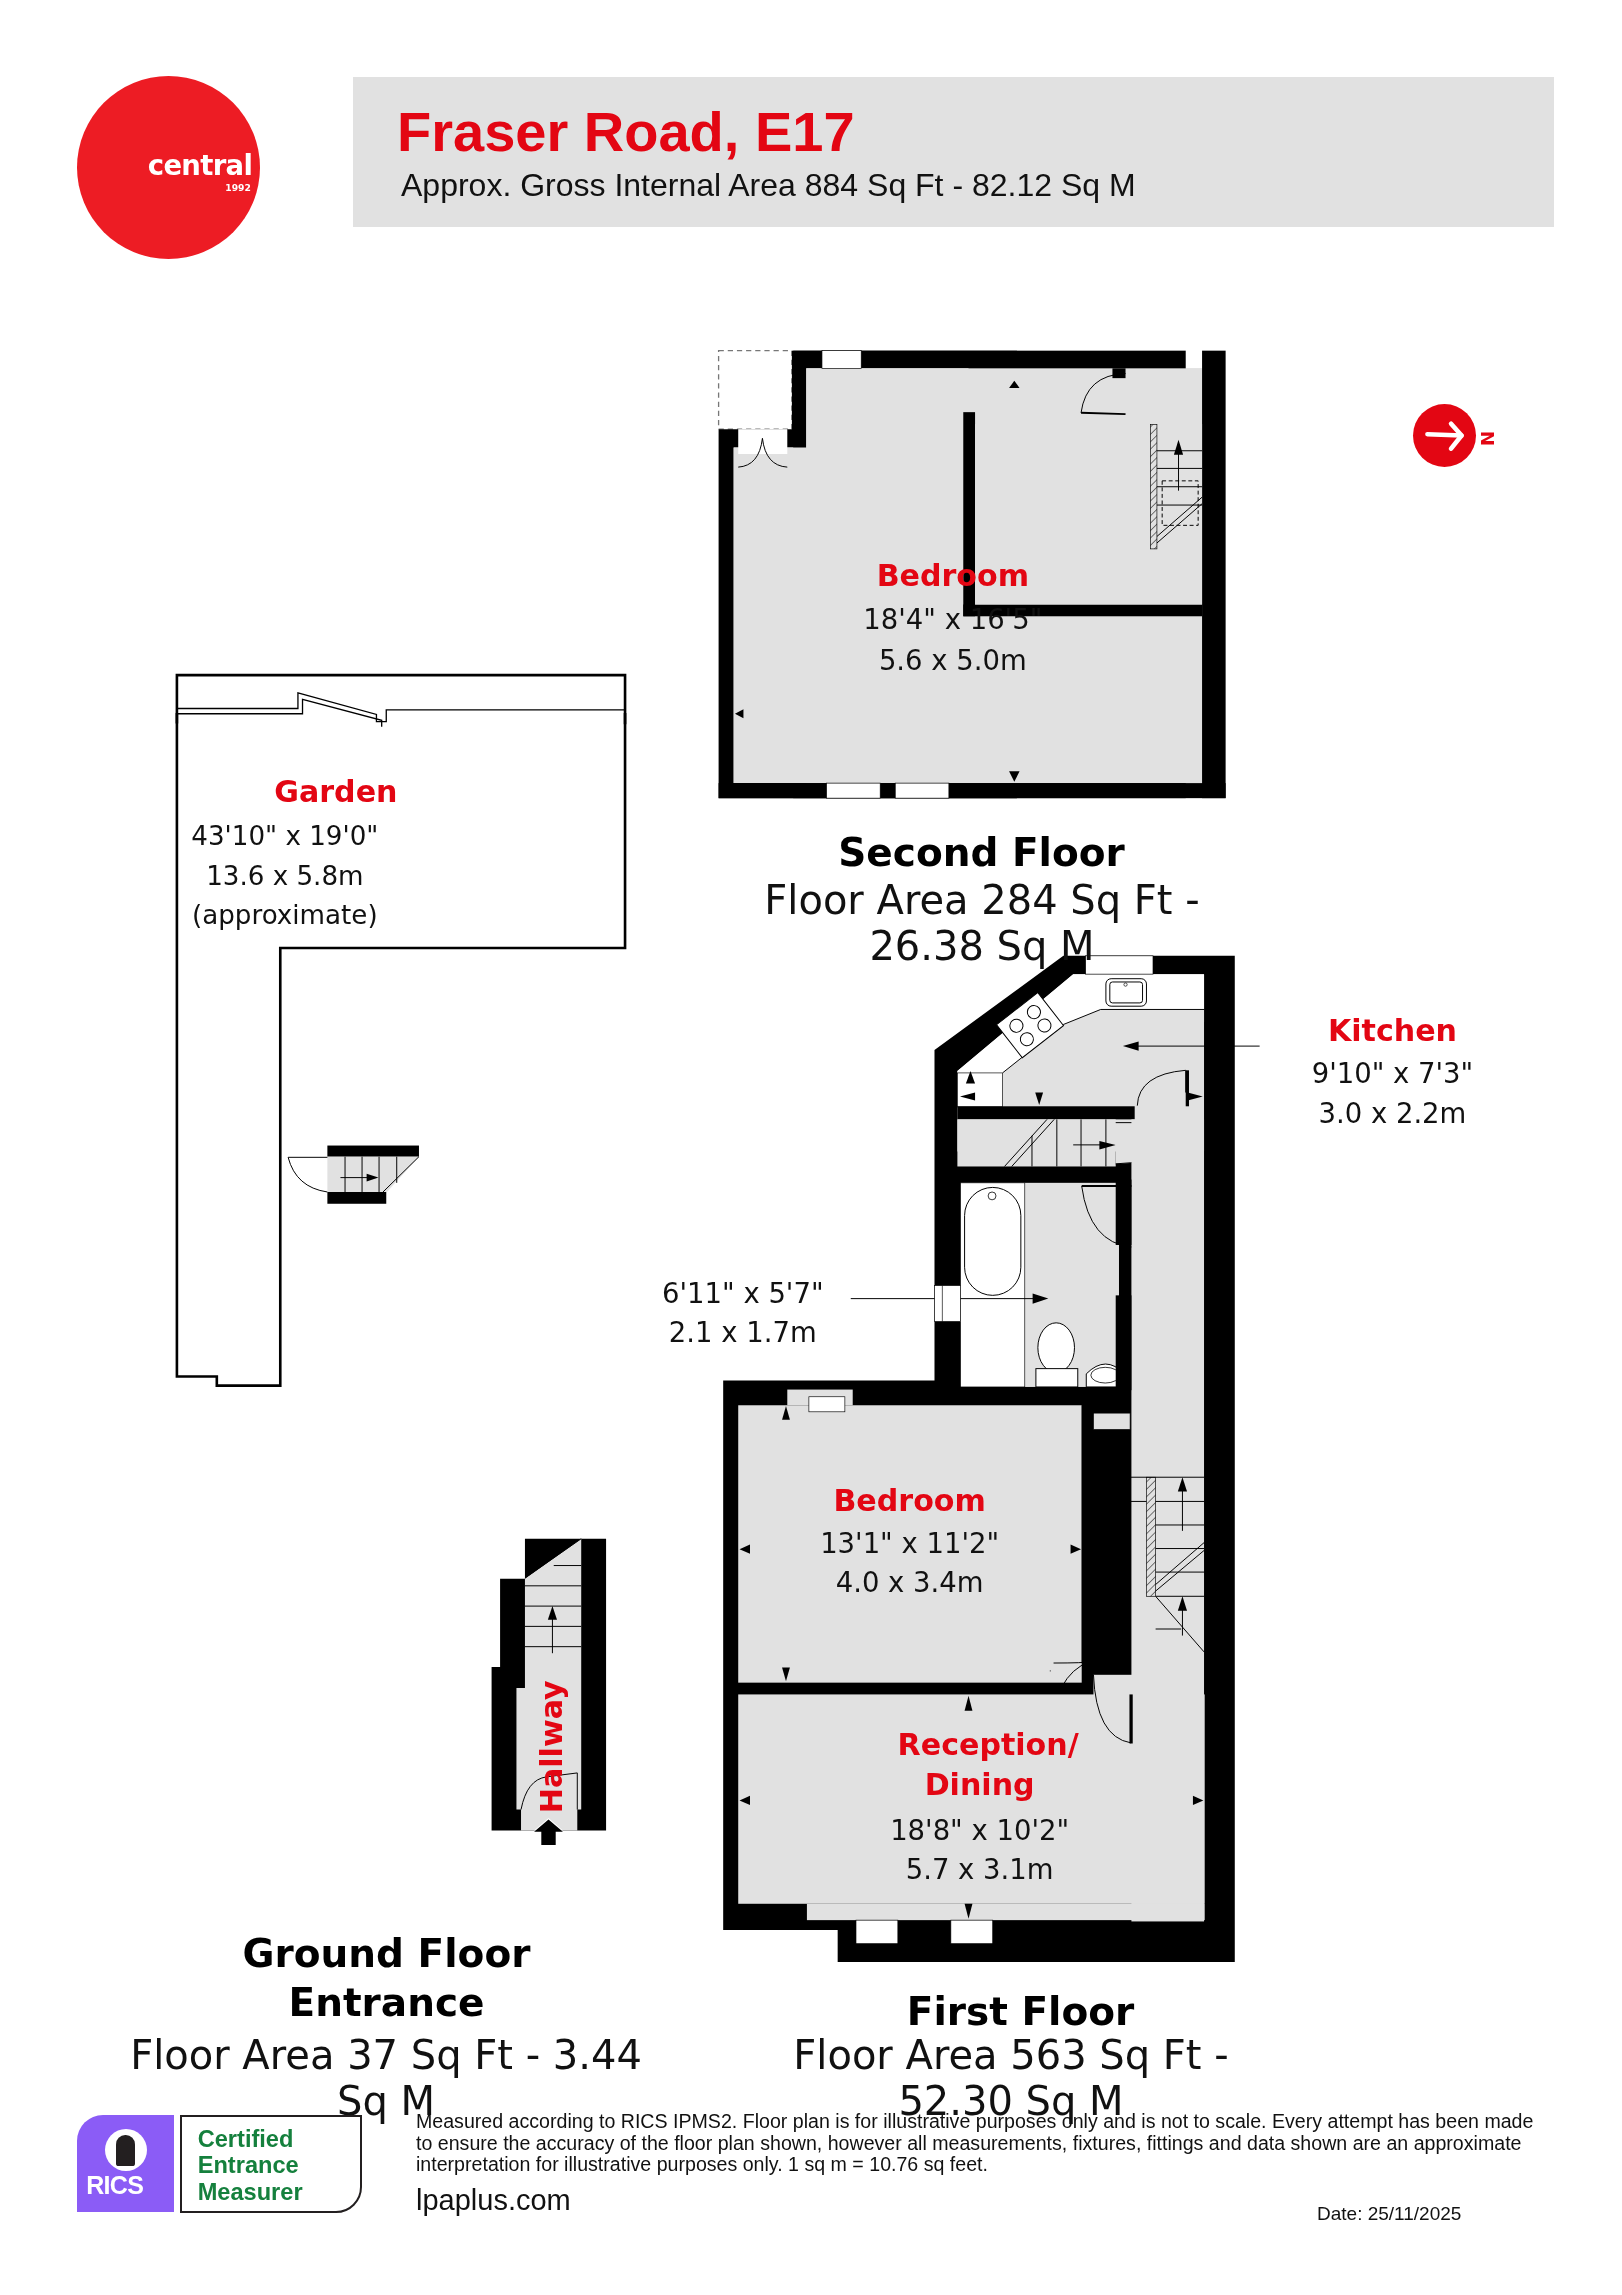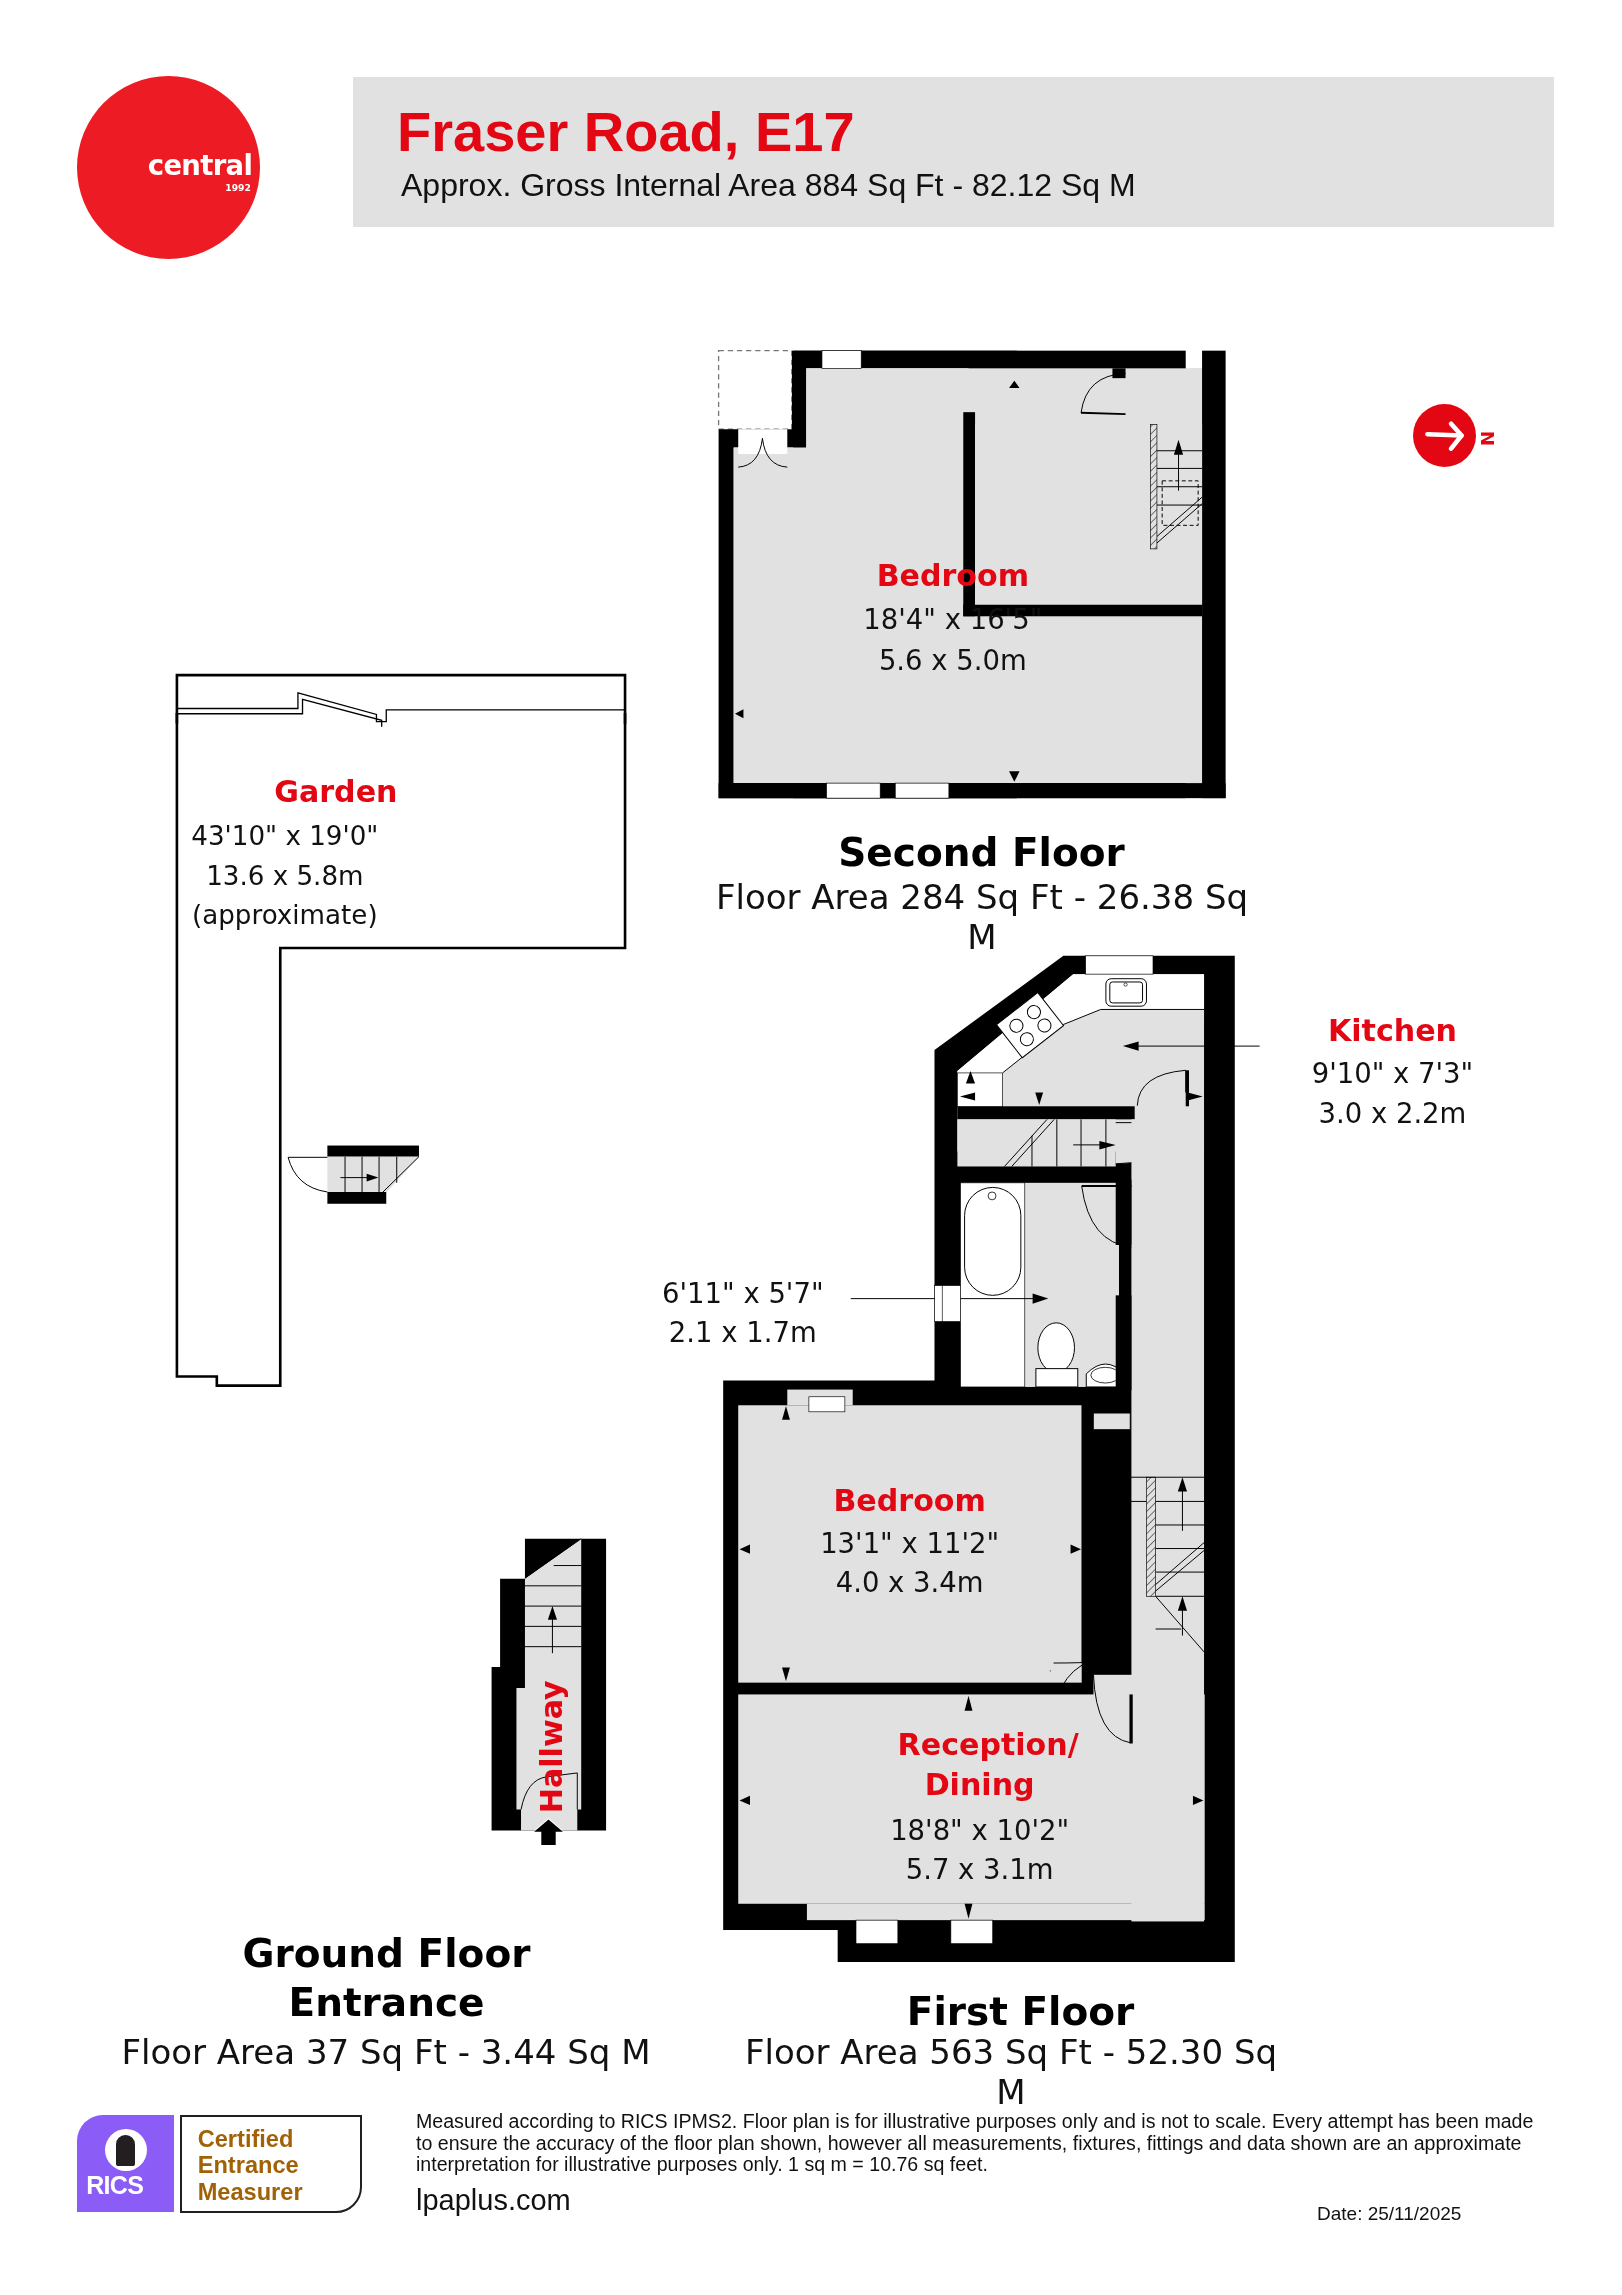--- a/index.html
+++ b/index.html
@@ -8,28 +8,28 @@
   #logo{left:77px;top:76px;width:183px;height:183px;border-radius:50%;background:#ed1c24;}
   #logo .brand{position:absolute;right:7.9px;top:73px;color:#fff;font-family:"DejaVu Sans",sans-serif;font-weight:bold;font-size:27.5px;letter-spacing:-0.7px;}
   #logo .year{position:absolute;right:9.2px;top:106px;color:#fff;font-family:"DejaVu Sans",sans-serif;font-weight:bold;font-size:9.2px;}
   #header{left:353px;top:77px;width:1201px;height:150px;background:#e1e1e1;}
   #title{position:absolute;left:44px;top:22px;color:#e30613;font-family:"Liberation Sans",sans-serif;font-weight:bold;font-size:56px;}
   #subtitle{position:absolute;left:48px;top:90px;color:#111;font-family:"Liberation Sans",sans-serif;font-size:32px;}
   #plan{left:0;top:0;width:1623px;height:2295px;}
   .lbl-red{fill:#e30613;font-family:"DejaVu Sans",sans-serif;font-weight:bold;}
   .lbl-dim{fill:#111;font-family:"DejaVu Sans",sans-serif;}
   .floor-title{position:absolute;text-align:center;color:#000;font-family:"DejaVu Sans",sans-serif;font-weight:bold;font-size:39px;line-height:48px;}
-  .floor-area{position:absolute;text-align:center;color:#111;font-family:"DejaVu Sans",sans-serif;font-size:34px;}
+  .floor-area{position:absolute;text-align:center;color:#111;font-family:"DejaVu Sans",sans-serif;font-size:40px;}
   #rics{left:77px;top:2115px;width:287px;height:97px;}
   #rics .dark{position:absolute;left:0;top:0;width:97px;height:97px;background:#8b5cf6;border-radius:26px 0 0 0;}
   #rics .dark .name{position:absolute;left:9.2px;bottom:11.8px;color:#fff;font-weight:bold;font-size:25px;font-family:"Liberation Sans",sans-serif;letter-spacing:-0.7px;}
   #rics .dark .crest{position:absolute;left:27.5px;top:14.4px;width:42px;height:42px;border-radius:50%;background:#fff;}
   #rics .dark .crest span{position:absolute;left:11.8px;top:5.2px;width:18.3px;height:31px;background:#231f20;border-radius:9.2px 9.2px 2.6px 2.6px;}
   #rics .box{position:absolute;left:103px;top:0;width:178px;height:94px;border:2.6px solid #231f20;border-radius:0 0 26px 0;}
-  #rics .box div{position:absolute;left:15.7px;color:#a16207;font-weight:bold;font-size:23.6px;font-family:"Liberation Sans",sans-serif;line-height:26px;}
+  #rics .box div{position:absolute;left:15.7px;color:#15803d;font-weight:bold;font-size:23.6px;font-family:"Liberation Sans",sans-serif;line-height:26px;}
   #disclaimer{left:416px;top:2111px;width:1139px;color:#111;font-family:"Liberation Sans",sans-serif;font-size:19.6px;line-height:21.6px;}
   #site{left:416px;top:2184px;color:#111;font-family:"Liberation Sans",sans-serif;font-size:29px;text-align:right;}
   #date{left:1317px;top:2203px;color:#111;font-family:"Liberation Sans",sans-serif;font-size:19px;}
   #north{left:1413px;top:404px;width:63px;height:63px;border-radius:50%;background:#e30613;}
   #north-n{left:1480px;top:428px;color:#e30613;font-weight:bold;font-size:18.3px;transform:rotate(90deg);font-family:"DejaVu Sans",sans-serif;}
 </style>
 </head>
 <body>
 
 <div id="logo" class="abs">

